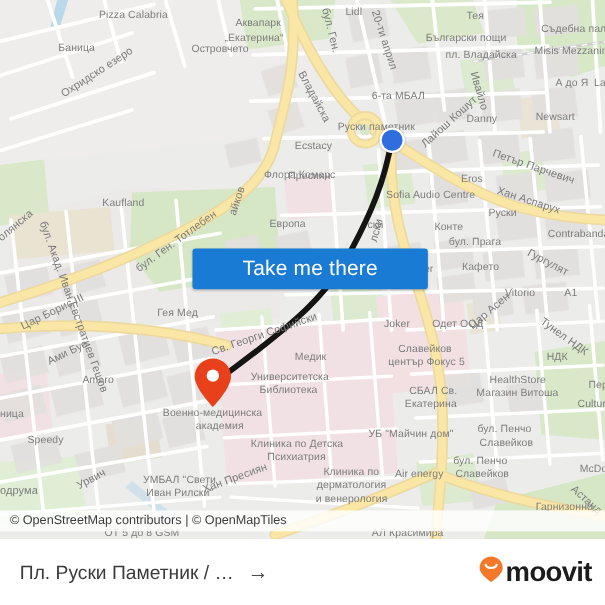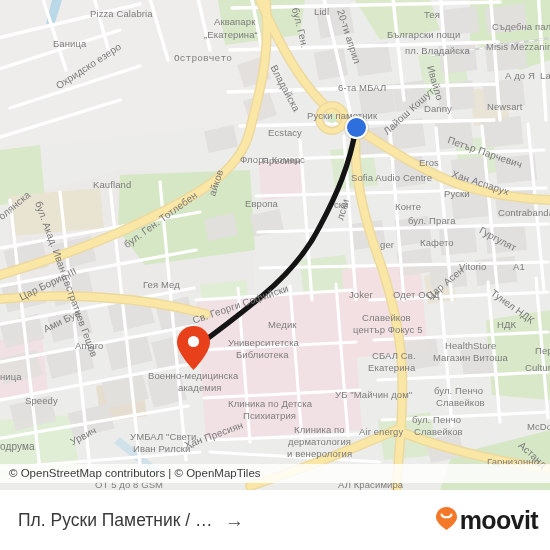--- a/index.html
+++ b/index.html
@@ -361,21 +361,21 @@
                  C238,316 214,334 196,347" stroke="#141414" stroke-width="5.2" fill="none" stroke-linecap="round" stroke-linejoin="round"></path>
       </g>
     </svg>
 
     <div id="labels">
         <div class="maplabel poi" style="left: 90px; top: 9px;">Pizza Calabria</div>
         <div class="maplabel poi" style="left: 53px; top: 39px;">Баница</div>
         <div class="maplabel street" style="left: 57px; top: 81px; transform: rotate(-33deg);">Охридско езеро</div>
         <div class="maplabel poi" style="left: 214px; top: 17px;">Аквапарк</div>
         <div class="maplabel poi" style="left: 204px; top: 30px;">„Екатерина“</div>
-        <div class="maplabel poi" style="left: 174px; top: 54px; font-family: Liberation Mono, monospace;">Островчето</div>
+        <div class="maplabel poi" style="left: 174px; top: 40px;">Островчето</div>
         <div class="maplabel poi" style="left: 314px; top: 7px;">Lidl</div>
         <div class="maplabel poi" style="left: 424px; top: 10px;">Тея</div>
         <div class="maplabel poi" style="left: 387px; top: 30px;">Български пощи</div>
         <div class="maplabel poi" style="left: 405px; top: 46px;">пл. Владайска</div>
         <div class="maplabel poi" style="left: 492px; top: 22px;">Съдебна палата</div>
         <div class="maplabel poi" style="left: 486px; top: 42px;">Misis Mezzanine</div>
         <div class="maplabel poi" style="left: 505px; top: 71px;">А до Я</div>
         <div class="maplabel poi" style="left: 540px; top: 71px;">Lafi</div>
         <div class="maplabel poi" style="left: 487px; top: 102px;">Newsart</div>
         <div class="maplabel street" style="left: 340px; top: 4px; transform: rotate(72deg);">20-ти април</div>
@@ -460,20 +460,21 @@
 
     <div id="blue-dot"></div>
 
     <div id="dest-pin">
       <svg width="35" height="46" viewBox="0 0 35 46">
         <path d="M17.5 1 C8.4 1 1 8.4 1 17.5 C1 28 17.5 45 17.5 45 C17.5 45 34 28 34 17.5 C34 8.4 26.6 1 17.5 1 Z" fill="#e8401a"></path>
         <circle cx="17.5" cy="16.5" r="5.6" fill="#ffffff"></circle>
       </svg>
     </div>
 
+    <button id="take-me-there">Take me there</button>
 
     <div id="attribution">© OpenStreetMap contributors | © OpenMapTiles</div>
   </div>
 
   <div id="footer">
     <div id="route-summary">
       <span class="endpoint">Пл. Руски Паметник / Russia…</span>
       <span id="route-arrow">→</span>
     </div>
 

